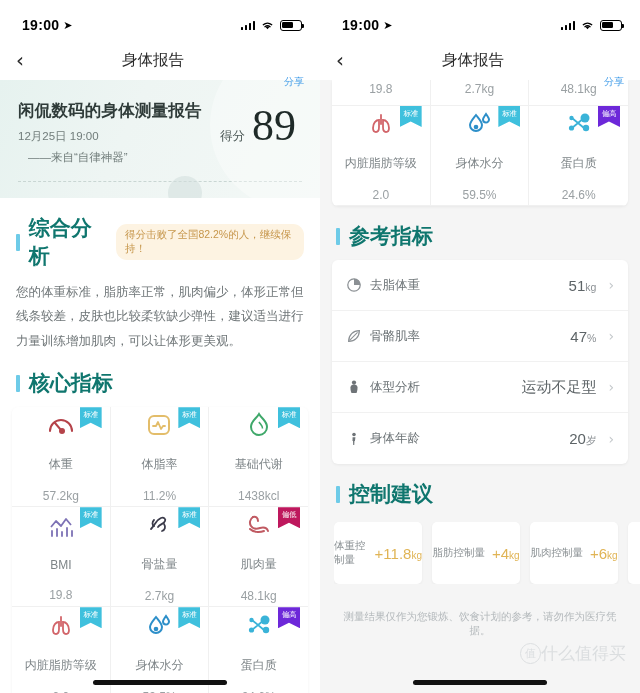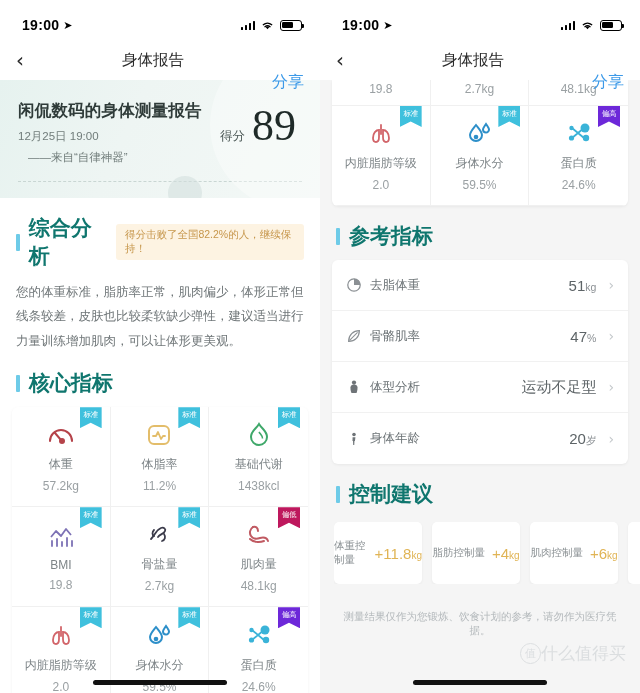--- a/index.html
+++ b/index.html
@@ -33,21 +33,21 @@
   .batt b { display:block; height:100%; width:62%; background:#000; border-radius:1.2px; }
 
   
   .navbar {
     height: 40px; display: flex; align-items: center; background: #fff;
     padding: 0 16px; position: relative; z-index: 5;
   }
   .nav-back { width: 26px; font-size: 20px; color: #2b2b2b; line-height: 1; cursor: pointer;
               font-family: "DejaVu Sans", sans-serif; }
   .nav-title { flex: 1; text-align: center; font-size: 15.5px; color: #2b2b2b; font-weight: 500; }
-  .nav-share { font-size: 16px; color: #3d9ae8; width: 40px; text-align: right; cursor: pointer; margin-top: 44px; }
+  .nav-share { font-size: 10px; color: #3d9ae8; width: 40px; text-align: right; cursor: pointer; margin-top: 44px; }
 
   
   .content { height: 613px; overflow: hidden; position: relative; }
 
   
   .hero {
     background: linear-gradient(115deg, #e6f2ef 0%, #eef5f3 40%, #f3f8f6 100%);
     padding: 20px 18px 16px 18px; position: relative; overflow: hidden;
   }
   .hero::after{ content:""; position:absolute; right:-60px; top:-40px; width:170px;height:170px;
@@ -62,38 +62,38 @@
   .hero-score { display:flex; align-items:baseline; gap:7px; padding-right: 6px; padding-top: 6px;}
   .score-lbl { font-size: 12.5px; color: #4c5856; }
   .score-num { font-size: 44px; color: #1f2a28; font-family:"Liberation Serif", serif; line-height:.9; }
   .hero-sep { margin: 16px 0 0 0; border-top: 1px dashed #c9d6d3; }
 
   
   .sec-head { display:flex; align-items:center; gap:9px; padding: 16px 16px 10px 16px; }
   .sec-bar { width: 4px; height: 17px; background: #6ecbe8; border-radius: 1px; }
   .sec-title { font-size: 21px; color: #0f766e; font-weight: bold; }
   .sec-pill {
-    background: #fdf3e2; color: #c6964b; font-size: 10.5px; border-radius: 3px;
+    background: #fdf3e2; color: #c6964b; font-size: 10.5px; border-radius: 11px;
     padding: 4px 9px; margin-left: 2px;
   }
   .analysis-body {
     padding: 0 16px; font-size: 12.5px; line-height: 1.95; color: #6f7678;
   }
 
   
   .grid-wrap { padding: 0 12px; }
   .grid {
     background: #fff; border-radius: 6px; overflow: hidden;
     box-shadow: 0 1px 3px rgba(0,0,0,.06);
     display: grid; grid-template-columns: repeat(3, 1fr);
   }
   .cell {
     position: relative; height: 100px; border-right: 1px solid #f0f0f0;
     border-bottom: 1px solid #f0f0f0; display:flex; flex-direction:column;
-    align-items:center; justify-content:center; gap: 6px; cursor:pointer;
+    align-items:center; justify-content:center; gap: 16px; cursor:pointer;
   }
   .cell:nth-child(3n) { border-right: none; }
   .cell:nth-child(n+7) { border-bottom: none; }
   .cell-icon { height: 30px; display:flex; align-items:center; justify-content:center; }
   .cell-name { font-size: 12px; color: #7d8487; }
   .cell-val { font-size: 12px; color: #9aa0a3; }
   .ribbon {
     position:absolute; top:0; right: 8px; width: 22px; height: 21px;
     color:#fff; font-size: 7.5px; text-align:center; padding-top:2.5px;
     clip-path: polygon(0 0, 100% 0, 100% 100%, 50% 74%, 0 100%);

